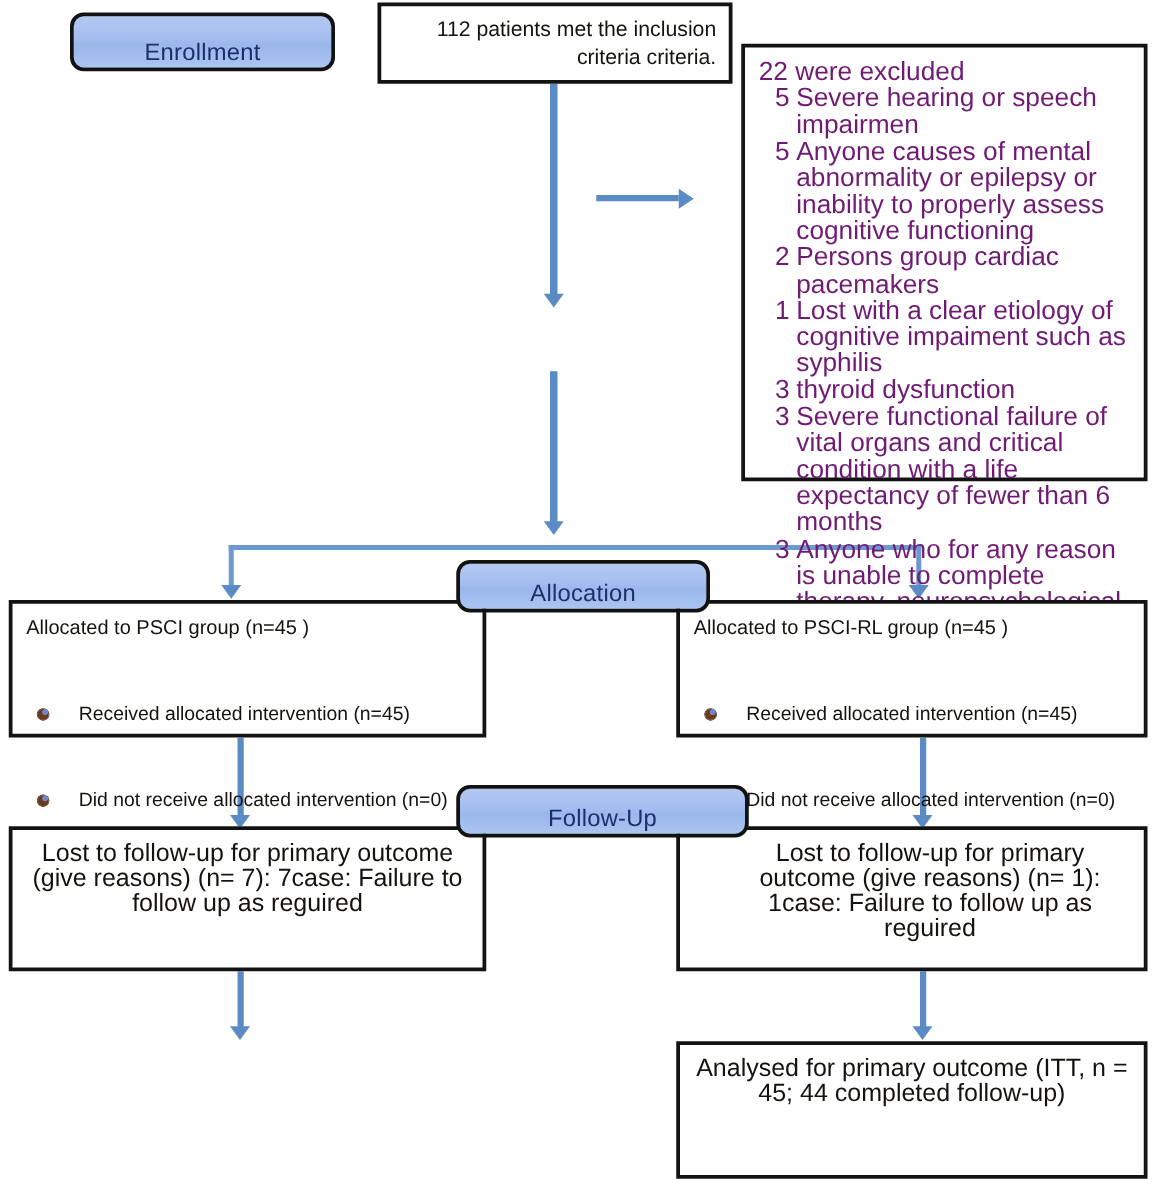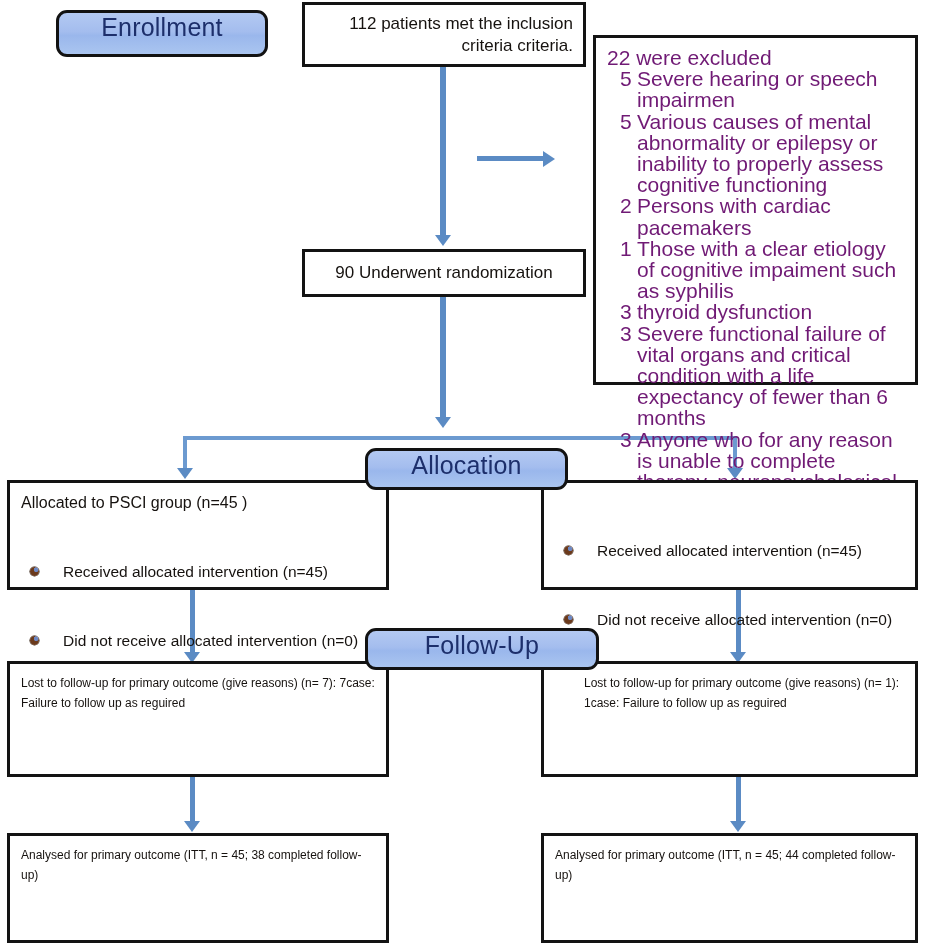--- a/index.html
+++ b/index.html
@@ -14,39 +14,39 @@
   .stage{position:absolute;left:0;top:0;width:936px;height:943px;}
 
   
   .pill{
     position:absolute;
     box-sizing:border-box;
     border:3px solid #121212;
     border-radius:11px;
     background:linear-gradient(180deg,#b3c9f2 0%,#a4bdee 45%,#9ab7ec 55%,#aac5f0 100%);
     color:#1d2f6b;
-    display:flex;align-items:flex-start;justify-content:center;
-    font-size:25px;
+    display:flex;align-items:flex-end;justify-content:center;
+    font-size:19px;
     letter-spacing:.2px;
     z-index:6;
   }
 
   
   .box{
     position:absolute;
     box-sizing:border-box;
     border:3px solid #131313;
     background:#ffffff;
     color:#16120f;
     z-index:4;
   }
   .box-pad{padding:9px 11px 6px 11px;}
   .box.center{display:flex;align-items:center;justify-content:center;text-align:right;}
 
-  .t15{font-size:12px;line-height:20px;}
+  .t15{font-size:20px;line-height:20px;text-align:center;}
   .t17{font-size:17px;line-height:22px;}
 
   
   .excl{font-size:21px;line-height:21.2px;color:#701a75;}
   .excl .hd{margin:0 0 0 0;}
   .excl ul{list-style:none;margin:0;padding:0;}
   .excl li{
     display:flex;
     margin-left:13px;
   }
@@ -100,49 +100,46 @@
   <div class="box" style="left:593px;top:35px;width:325px;height:350px;">
     <div class="excl box-pad">
       <div class="hd">22 were excluded</div>
       <ul>
         <li>
           <span class="num">5</span>
           <span class="txt">Severe hearing or speech impairmen</span>
         </li>
         <li>
           <span class="num">5</span>
-          <span class="txt">Various causes of mental abnormality or epilepsy or inability to properly assess cognitive functioning</span>
+          <span class="txt">Anyone causes of mental abnormality or epilepsy or inability to properly assess cognitive functioning</span>
         </li>
         <li>
           <span class="num">2</span>
-          <span class="txt">Persons with cardiac pacemakers</span>
+          <span class="txt">Persons group cardiac pacemakers</span>
         </li>
         <li>
           <span class="num">1</span>
-          <span class="txt">Those with a clear etiology of cognitive impaiment such as syphilis</span>
+          <span class="txt">Lost with a clear etiology of cognitive impaiment such as syphilis</span>
         </li>
         <li>
           <span class="num">3</span>
           <span class="txt">thyroid dysfunction</span>
         </li>
         <li>
           <span class="num">3</span>
           <span class="txt">Severe functional failure of vital organs and critical condition with a life expectancy of fewer than 6 months</span>
         </li>
         <li>
           <span class="num">3</span>
           <span class="txt">Anyone who for any reason is unable to complete therapy, neuropsychological evaluations, neuroimaging, or other examinations</span>
         </li>
       </ul>
     </div>
   </div>
 
-  <div class="box center t17" style="left:302px;top:249px;width:284px;height:48px;">
-    <span>90 Underwent randomization</span>
-  </div>
 
   <div class="vline" style="left:440px;top:297px;width:6px;height:122px;"></div>
   <div class="ahead" style="left:435px;top:417px;"></div>
 
   <div class="hline thin" style="left:183px;top:436px;width:554px;height:4px;"></div>
   <div class="vline thin" style="left:183px;top:436px;width:4px;height:36px;"></div>
   <div class="vline thin" style="left:733px;top:436px;width:4px;height:36px;"></div>
   <div class="ahead" style="left:177px;top:468px;"></div>
   <div class="ahead" style="left:727px;top:468px;"></div>
 
@@ -158,20 +155,21 @@
         <span>Received allocated intervention (n=45)</span>
       </li>
       <li>
         <span class="bul"></span>
         <span>Did not receive allocated intervention (n=0)</span>
       </li>
     </ul>
   </div>
 
   <div class="box box-pad" style="left:541px;top:480px;width:377px;height:110px;">
+    <div class="alloc-head">Allocated to PSCI-RL group (n=45 )</div>
     <ul class="alloc-list">
       <li>
         <span class="bul"></span>
         <span>Received allocated intervention (n=45)</span>
       </li>
       <li>
         <span class="bul"></span>
         <span>Did not receive allocated intervention (n=0)</span>
       </li>
     </ul>
@@ -195,21 +193,18 @@
     <span>Lost to follow-up for primary outcome (give reasons) (n= 1): 1case:  Failure to follow up as reguired</span>
   </div>
 
   <div class="vline" style="left:190px;top:777px;width:5px;height:46px;"></div>
   <div class="ahead" style="left:184px;top:821px;"></div>
 
   <div class="vline" style="left:736px;top:777px;width:5px;height:46px;"></div>
   <div class="ahead" style="left:730px;top:821px;"></div>
 
 
-  <div class="box box-pad t15" style="left:7px;top:833px;width:382px;height:110px;">
-    <span>Analysed for primary outcome (ITT, n = 45; 38 completed follow-up)</span>
-  </div>
 
   <div class="box box-pad t15" style="left:541px;top:833px;width:377px;height:110px;">
     <span>Analysed for primary outcome (ITT, n = 45; 44 completed follow-up)</span>
   </div>
 
 </div>
 
 </body></html>

